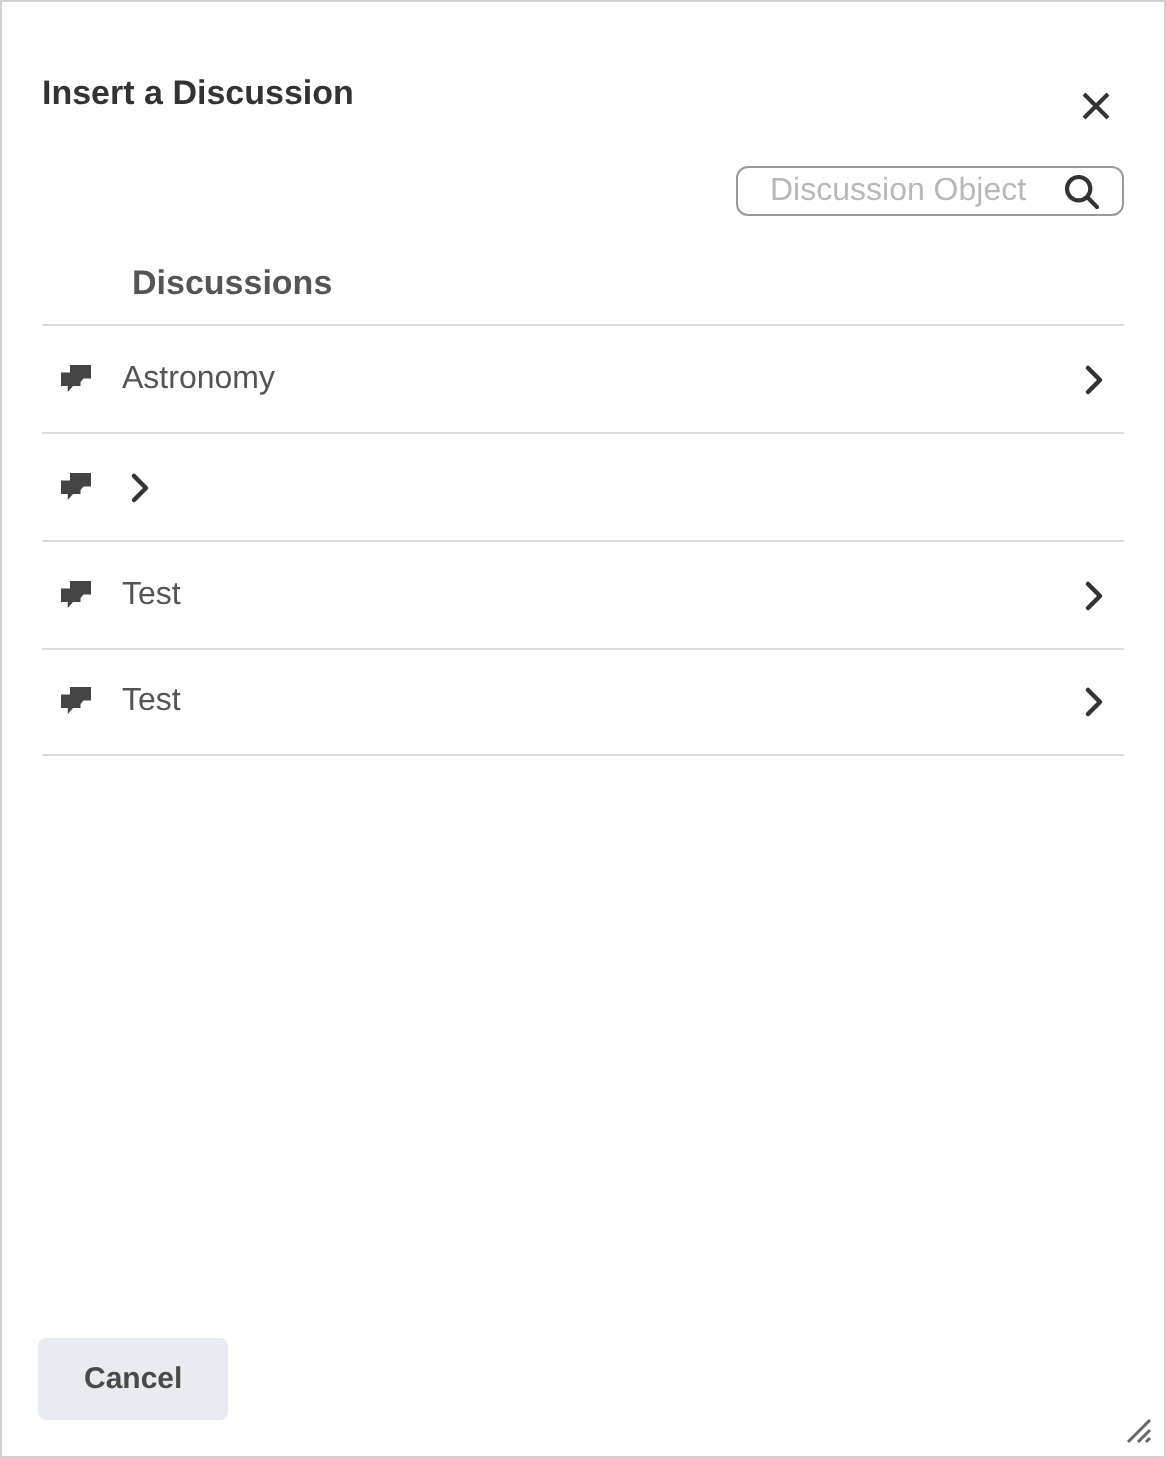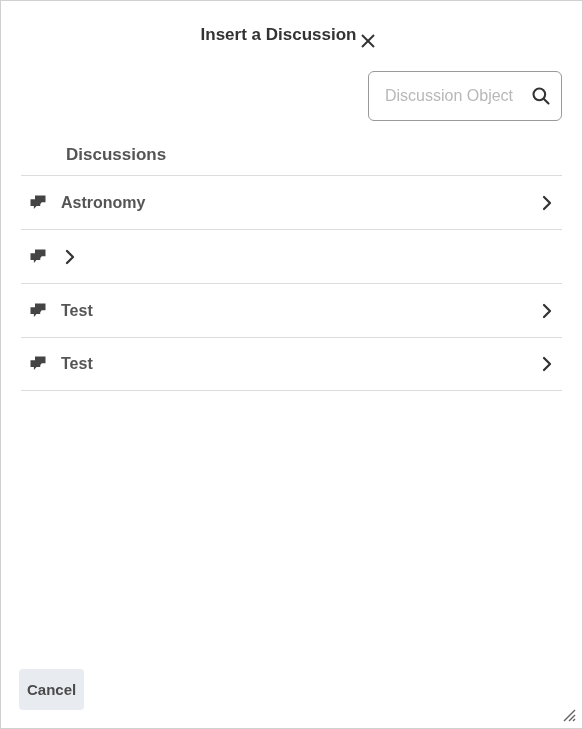--- a/index.html
+++ b/index.html
@@ -19,22 +19,22 @@
       width: 100%;
       height: 100%;
       padding: 0;
       display: flex;
       flex-direction: column;
       position: relative;
     }
     .header {
       display: flex;
       align-items: flex-start;
-      justify-content: center;
-      padding: 24px 22px 0 20px;
+      justify-content: space-between;
+      padding: 36px 22px 0 20px;
     }
     .title {
       font-size: 17px;
       font-weight: 700;
       color: #333;
     }
     .close-btn {
       background: none;
       border: none;
       cursor: pointer;
@@ -48,21 +48,21 @@
       display: flex;
       justify-content: flex-end;
       padding: 14px 20px 0 20px;
     }
     .search-box {
       border: 1px solid #999;
       border-radius: 6px;
       display: flex;
       align-items: center;
       padding: 6px 10px 6px 16px;
-      height: 50px;
+      height: 25px;
       min-width: 190px;
     }
     .search-box input {
       border: none;
       outline: none;
       font-size: 16px;
       color: #333;
       width: 140px;
       background: transparent;
     }
@@ -79,21 +79,20 @@
     .section-heading {
       font-size: 17px;
       font-weight: 700;
       color: #555;
       padding: 24px 20px 10px 28px;
       margin-left: 37px;
     }
     .list {
       padding: 0 20px;
       flex: 1;
-      font-weight: bold;
     }
     .list-item {
       display: flex;
       align-items: center;
       height: 54px;
       border-top: 1px solid #dcdcdc;
       cursor: pointer;
     }
     .list-item:last-child {
       border-bottom: 1px solid #dcdcdc;
@@ -119,21 +118,21 @@
     .footer {
       padding: 18px;
     }
     .cancel-btn {
       background: #e8ecf0;
       border: none;
       border-radius: 4px;
       font-size: 15px;
       font-weight: 600;
       color: #4a4a4a;
-      padding: 12px 8px;
+      padding: 12px 23px;
       cursor: pointer;
     }
     .resize-handle {
       position: absolute;
       right: 6px;
       bottom: 6px;
       width: 14px;
       height: 14px;
     }
   </style>

